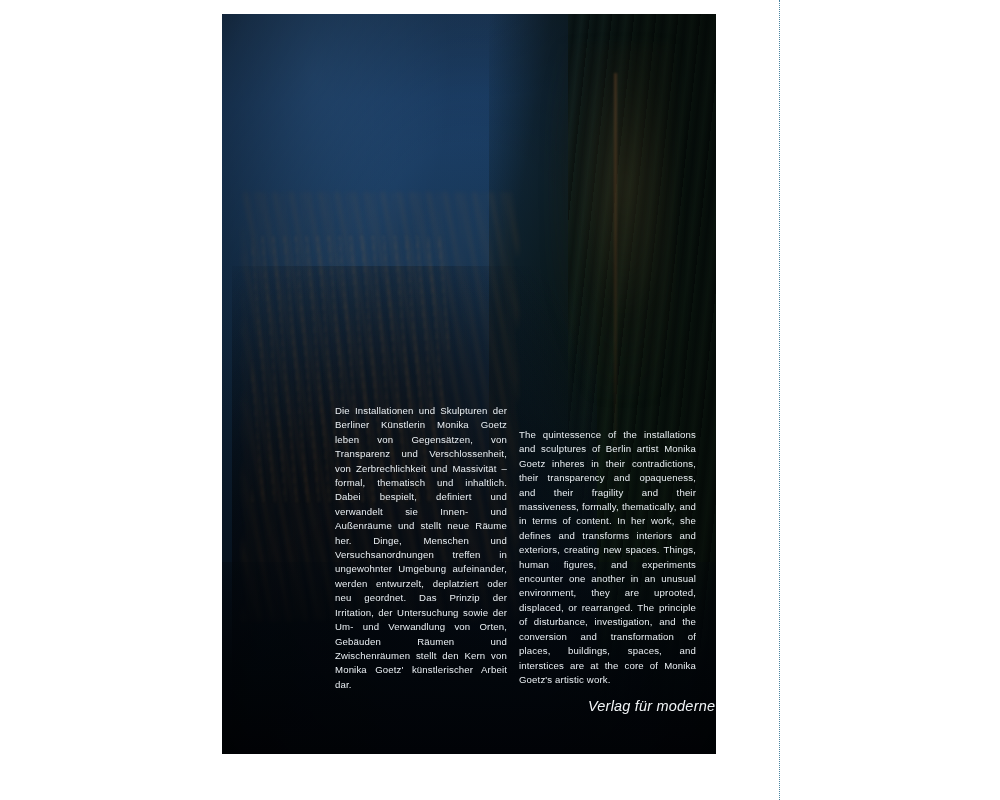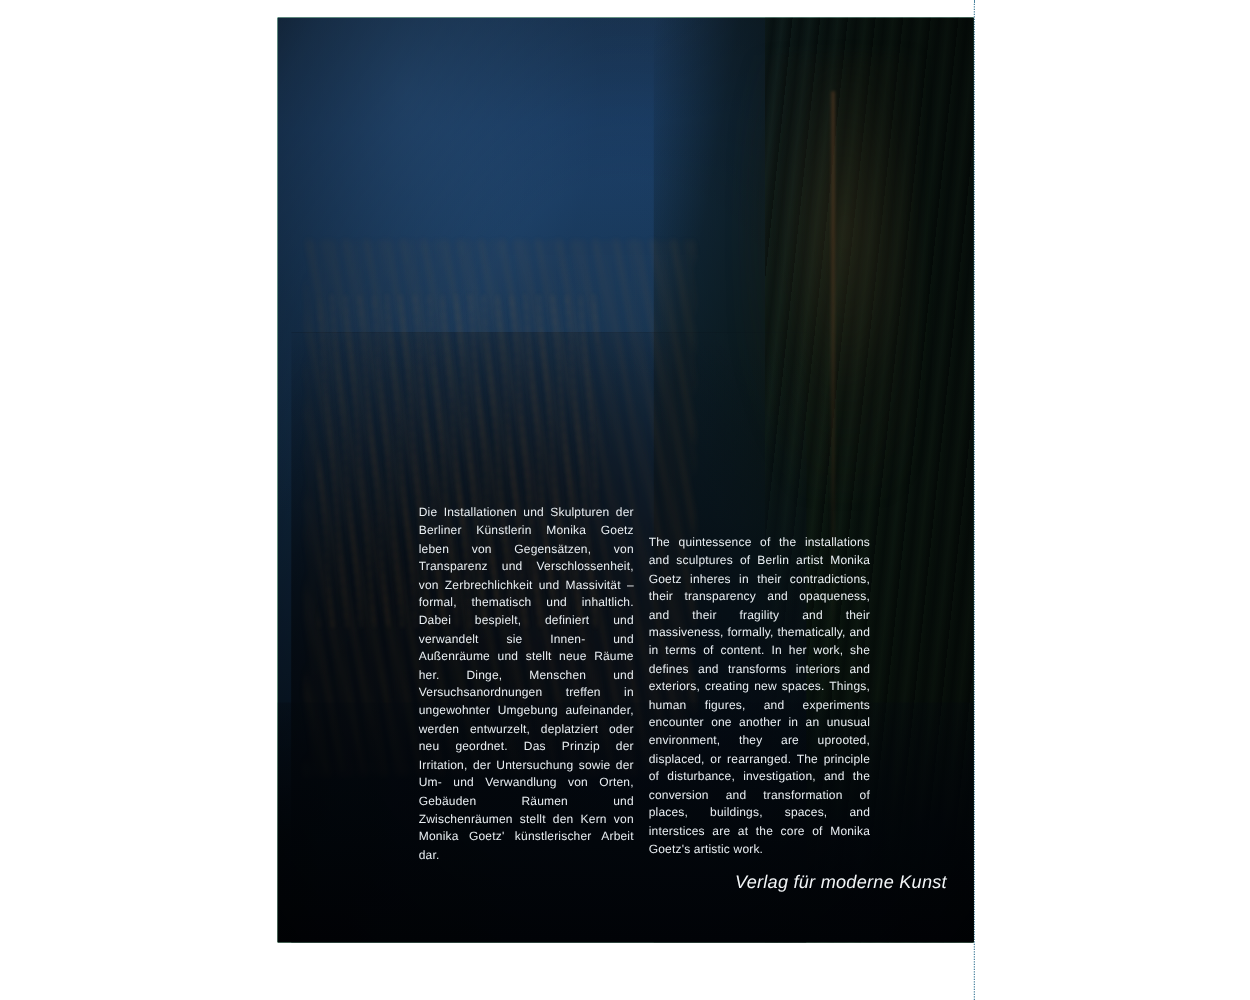--- a/index.html
+++ b/index.html
@@ -30,24 +30,24 @@
     height: 800px;
     border-left: 1px dotted #2a6e8f;
     opacity: 0.85;
   }
 
   
   .cover {
     position: absolute;
     left: 222px;
     top: 14px;
-    width: 557px;
+    width: 494px;
     height: 740px;
     overflow: hidden;
-    background: #15803d;
+    background: #0f172a;
   }
 
   
   .sky {
     position: absolute;
     inset: 0;
     background:
       linear-gradient(185deg, #1c3550 0%, #1a3a5e 18%, #143css 40%),
       linear-gradient(180deg, #1b3busy 0%, #000 100%);
     background: linear-gradient(178deg, #1d3b5c 0%, #1b3f68 12%, #173757 30%, #102840 52%, #0a1b2d 72%, #050d17 100%);

